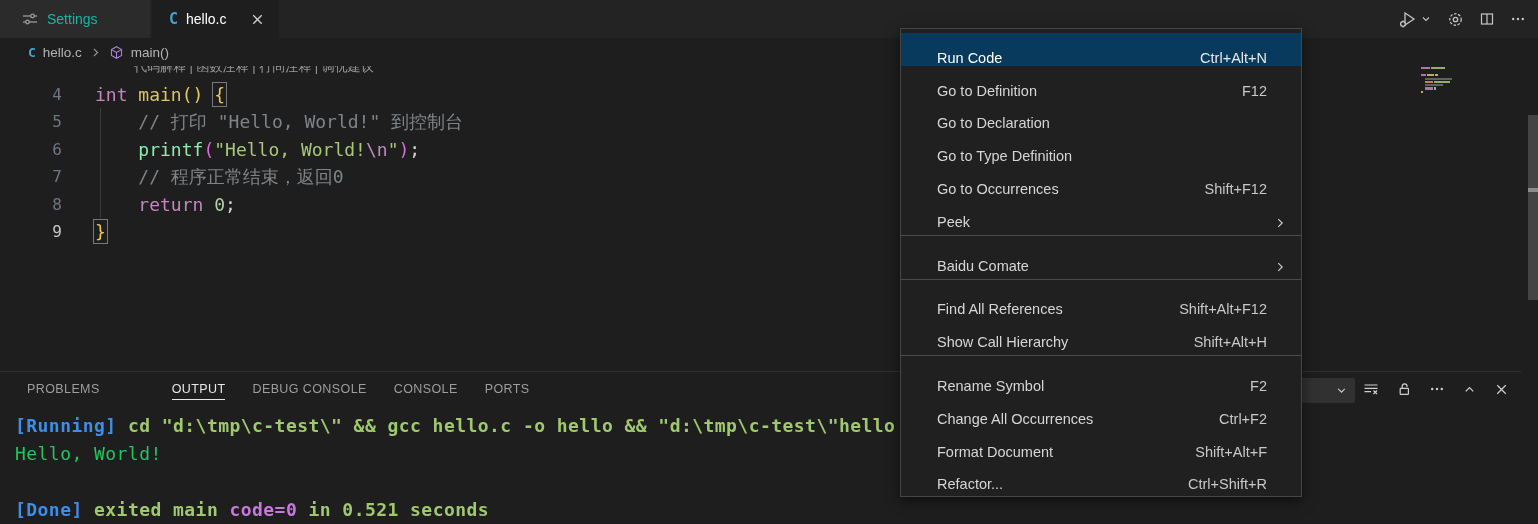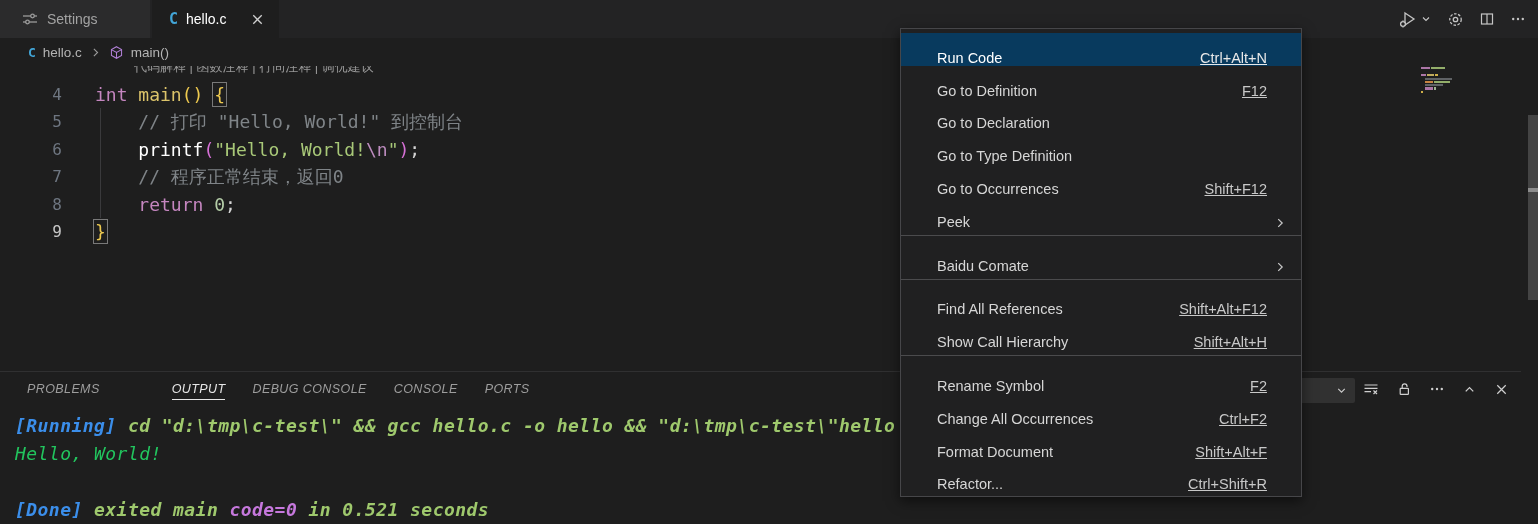--- a/index.html
+++ b/index.html
@@ -3,82 +3,82 @@
 <meta charset="utf-8">
 <style>
   html,body{margin:0;padding:0;background:#1e1e1e;}
   .window{position:relative;width:1538px;height:524px;background:#1e1e1e;overflow:hidden;
           font-family:"Liberation Sans","DejaVu Sans",sans-serif;-webkit-font-smoothing:antialiased;}
   svg{display:block;}
 
   
   .tabbar{position:absolute;top:0;left:0;right:0;height:38px;background:#232324;display:flex;}
   .tab{height:38px;display:flex;align-items:center;box-sizing:border-box;font-size:14px;cursor:default;}
-  .tab-settings{width:150px;background:#2b2b2c;color:#a3a3a3;padding-left:22px;gap:9px;}
+  .tab-settings{width:150px;background:#2b2b2c;color:#14b8a6;padding-left:22px;gap:9px;}
   .tab-file{background:#1e1e1e;color:#ffffff;margin-left:2px;padding:0 14px 0 17px;gap:8px;}
   .tab-file .close{margin-left:15px;color:#d0d0d0;}
   .c-badge{font-family:"DejaVu Sans Mono",monospace;font-weight:bold;font-size:15px;color:#42a5d7;line-height:1;}
   .tab-actions{position:absolute;right:12px;top:0;height:38px;display:flex;align-items:center;gap:15px;color:#c5c5c5;}
   .tab-actions .grp{display:flex;align-items:center;gap:2px;}
 
   
   .breadcrumb{position:absolute;top:38px;left:0;right:0;height:28px;background:#1e1e1e;display:flex;
               align-items:center;padding-left:28px;gap:7px;font-size:13.5px;color:#b4b4b4;}
 
   
   .editor{position:absolute;top:66px;left:0;right:0;height:305px;background:#1e1e1e;overflow:hidden;}
   .code-rows{position:absolute;top:-13px;left:0;}
   .codelens-row{height:27.5px;line-height:27.5px;padding-left:95px;font-size:13px;color:#999999;margin-left:39px;}
   .code-line{display:flex;height:27.5px;line-height:27.5px;
              font-family:"DejaVu Sans Mono","Liberation Mono",monospace;font-size:18px;}
   .gutter{width:62px;flex:none;text-align:right;font-size:16px;color:#6e7681;}
   .gutter.active{color:#c6c6c6;}
   .code-text{margin-left:33px;white-space:pre;color:#d4d4d4;}
-  .tok-kw{color:#c586c0}.tok-fn{color:#dcc46a}.tok-pf{color:#ffffff}
+  .tok-kw{color:#c586c0}.tok-fn{color:#dcc46a}.tok-pf{color:#86efac}
   .tok-b1{color:#edc94f}.tok-b2{color:#d670d6}.tok-str{color:#a8c878}
   .tok-esc{color:#bd8cbf}.tok-num{color:#b5cea8}.tok-pln{color:#d4d4d4}.tok-cm{color:#7f8488}
   .bracket-match{outline:1px solid rgba(170,170,170,.65);outline-offset:1px;}
   .indent-guide{position:absolute;left:100px;top:42px;width:1px;height:110px;background:#3a3a3c;}
 
   
   .minimap{position:absolute;left:1421px;top:1px;width:48px;}
   .mm-row{height:2.2px;margin-bottom:1.1px;font-size:0;white-space:nowrap;}
   .mm{display:inline-block;height:2.2px;margin-right:1px;opacity:.85;}
   .mm.c-kw{background:#c586c0}.mm.c-fn{background:#dcc46a}.mm.c-pf{background:#e5984a}
   .mm.c-b1{background:#edc94f}.mm.c-str{background:#a8c878}.mm.c-num{background:#b5cea8}.mm.c-cm{background:#6b6f72}
 
   
   .scrollbar{position:absolute;right:0;top:0;width:10px;height:100%;}
   .sb-thumb{position:absolute;left:0;right:0;top:49px;height:185px;background:rgba(115,115,115,.45);}
   .sb-mark{position:absolute;left:0;right:0;top:122px;height:4px;background:rgba(200,200,200,.55);}
 
   
   .panel{position:absolute;top:371px;left:0;right:17px;height:153px;background:#1e1e1e;
-         border-top:1px solid #303031;box-sizing:border-box;font-style:italic;}
+         border-top:1px solid #303031;box-sizing:border-box;}
   .panel-header{position:absolute;top:0;left:0;right:0;height:34px;display:flex;align-items:center;padding-left:21px;}
   .ptab{margin-right:15px;padding:0 6px;height:34px;line-height:34px;font-size:12.5px;letter-spacing:.4px;
         color:#9d9d9d;position:relative;cursor:default;}
   .ptab.active{color:#e7e7e7;margin-left:45px;}
   .ptab.active::after{content:"";position:absolute;left:6px;right:6px;bottom:6px;height:1px;background:#e7e7e7;}
   .panel-dropdown{position:absolute;right:166px;top:6px;width:132px;height:25px;background:#313131;border-radius:2px;
                   display:flex;align-items:center;justify-content:flex-end;padding-right:7px;box-sizing:border-box;color:#cccccc;z-index:5;}
   .panel-actions{position:absolute;right:12px;top:0;height:34px;display:flex;align-items:center;gap:17px;color:#cfcfcf;z-index:6;}
   .output{position:absolute;top:34px;left:15px;right:14px;bottom:0;overflow:hidden;
           font-family:"DejaVu Sans Mono","Liberation Mono",monospace;font-size:18px;letter-spacing:.45px;padding-top:6px;}
   .out-line{height:28px;line-height:28px;white-space:pre;}
   .out-line.bold{font-weight:bold;}
   .seg-blue{color:#3b8eea}.seg-green{color:#9fc96d}.seg-magenta{color:#c678dd}.seg-plain{color:#22c55e}
 
   
   .context-menu{position:absolute;left:900px;top:28px;width:402px;box-sizing:border-box;background:#202021;
                 border:1px solid #464649;box-shadow:0 4px 12px rgba(0,0,0,.55);padding:4px 0;z-index:50;}
   .menu-item{height:32.8px;display:flex;align-items:flex-end;padding:0 20px 0 36px;font-size:14.5px;color:#d6d6d6;cursor:default;}
   .menu-item.selected{background:#083a5e;color:#ffffff;}
   .mi-label{flex:1;white-space:nowrap;}
-  .mi-key{color:#c8c8c8;margin-right:14px;white-space:nowrap;text-decoration:underline;}
+  .mi-key{color:#c8c8c8;margin-right:14px;white-space:nowrap;}
   .menu-item.selected .mi-key{color:#e8e8e8;}
   .mi-sub{color:#c8c8c8;margin-right:-6px;}
   .menu-sep{height:1px;background:#4b4b4d;margin:5px 0;}
 
   .icon{color:inherit;}
 </style>
 </head>
 <body>
 
 <div class="window">

